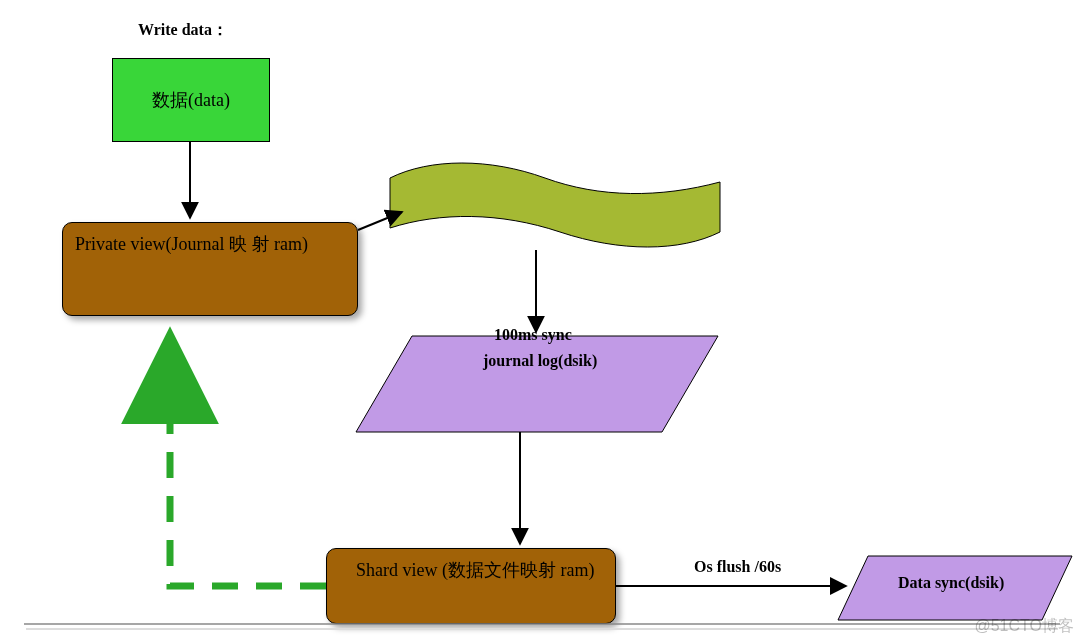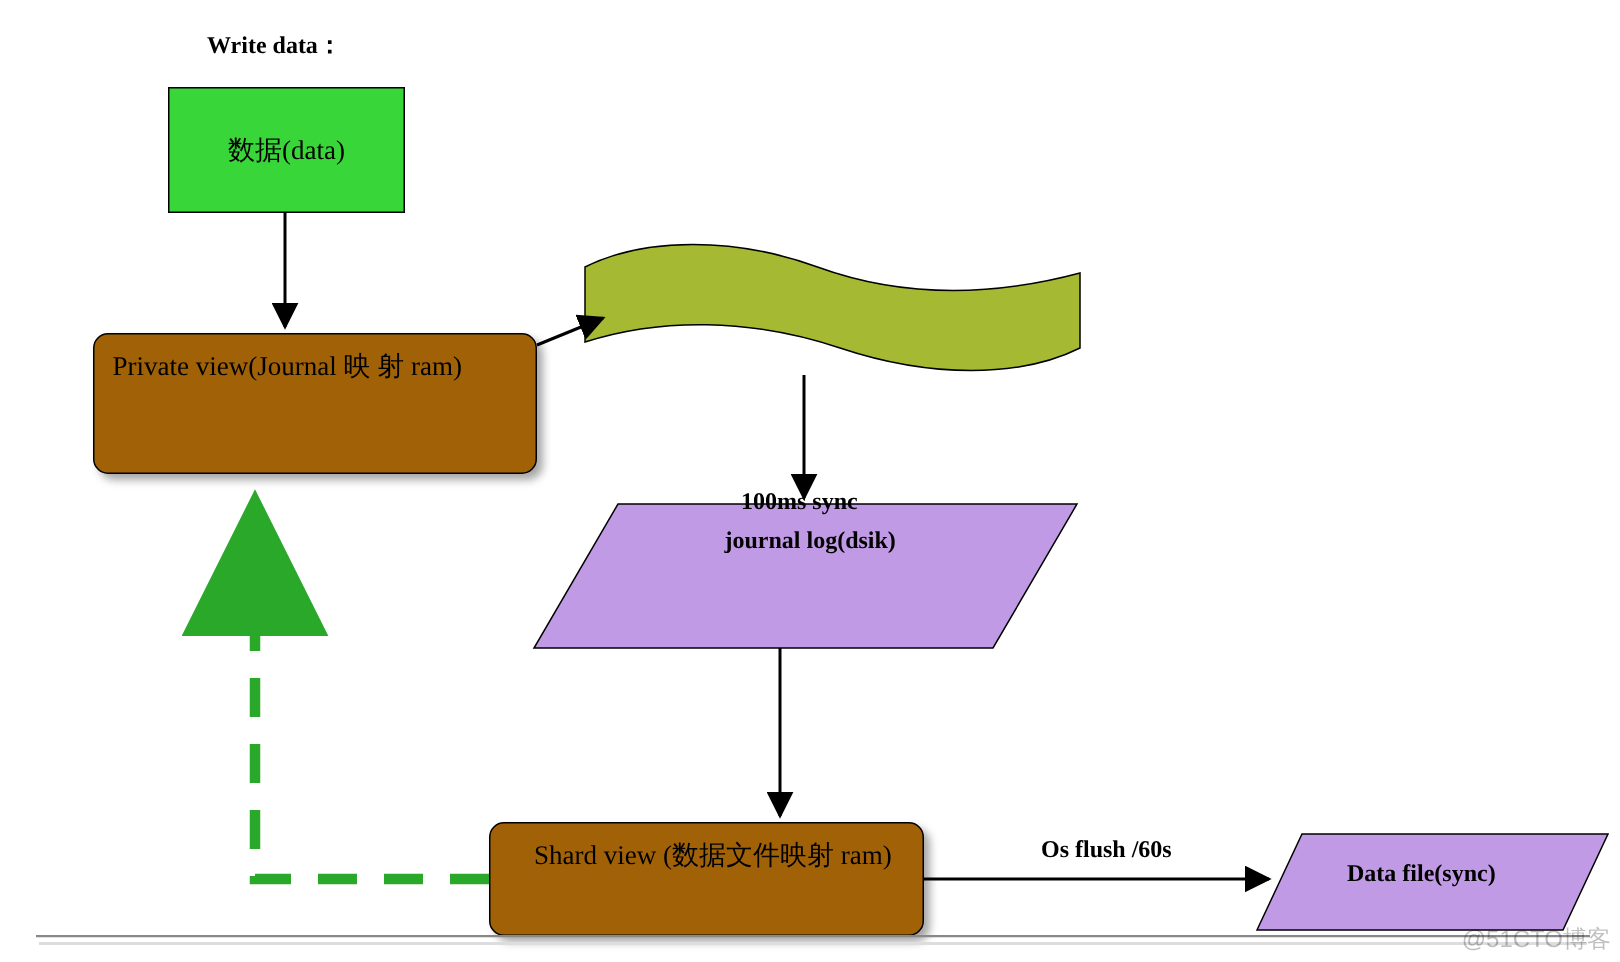--- a/index.html
+++ b/index.html
@@ -38,21 +38,21 @@
   <svg class="layer">
     <polygon points="412,336 718,336 662,432 356,432" fill="#c19ae6" stroke="#000" stroke-width="1"></polygon>
   </svg>
   <div class="txt" style="left:446px;top:352px;margin-left:37px;">journal log(dsik)</div>
 
   <div class="box grey rounded shadow" style="left:326px;top:548px;width:290px;height:76px;padding-left:29px;">Shard view (数据文件映射 ram)</div>
 
   <svg class="layer">
     <polygon points="868,556 1072,556 1042,620 838,620" fill="#c19ae6" stroke="#000" stroke-width="1"></polygon>
   </svg>
-  <div class="txt" style="left:898px;top:574px;">Data file(sync)</div>
+  <div class="txt" style="left:898px;top:574px;">Data sync(dsik)</div>
 
   <div class="txt" style="left:494px;top:278px;margin-top:48px;">100ms sync</div>
   <div class="txt" style="left:694px;top:558px;text-align:center;">Os flush /60s</div>
 
   <svg class="layer">
 
     <defs>
       <marker id="ah" viewBox="0 0 10 10" refX="9" refY="5" markerWidth="9" markerHeight="9" orient="auto">
         <path d="M0,0 L10,5 L0,10 Z" fill="#000"></path>
       </marker>

